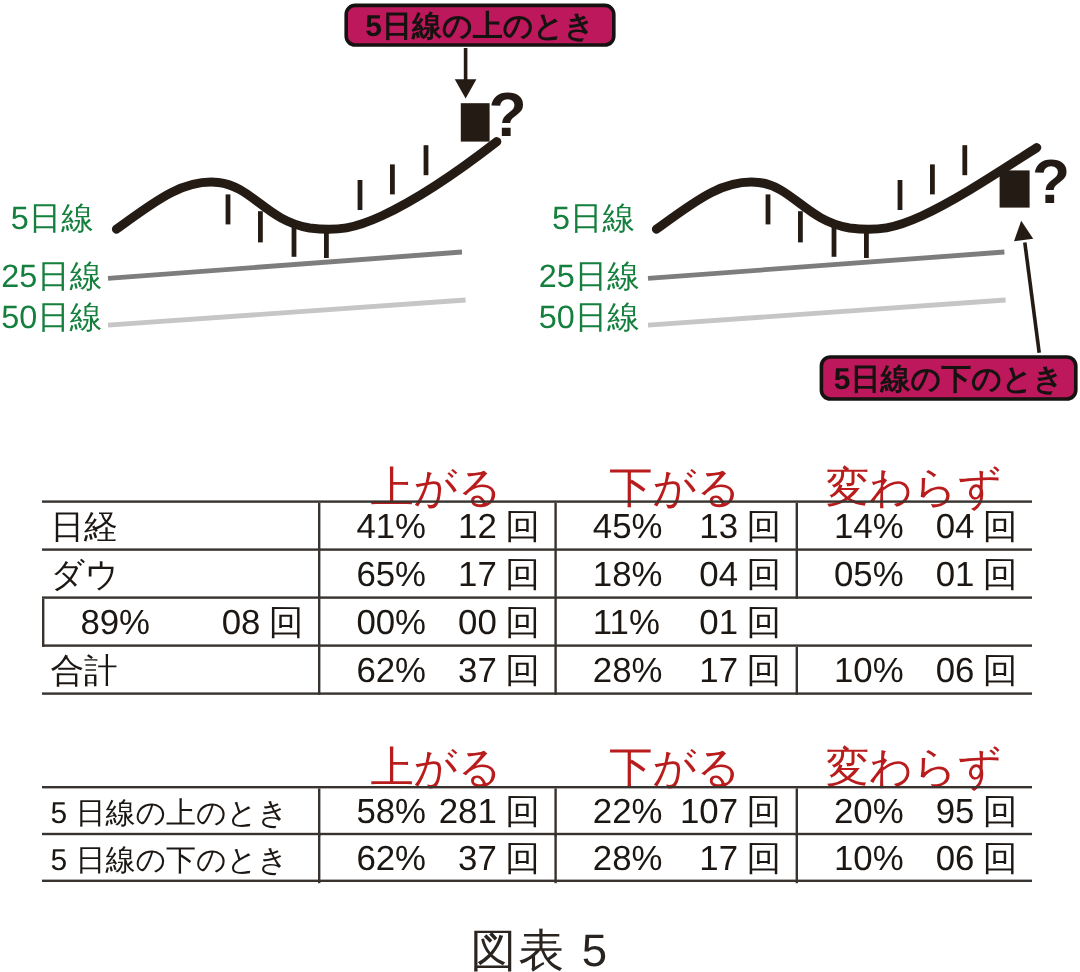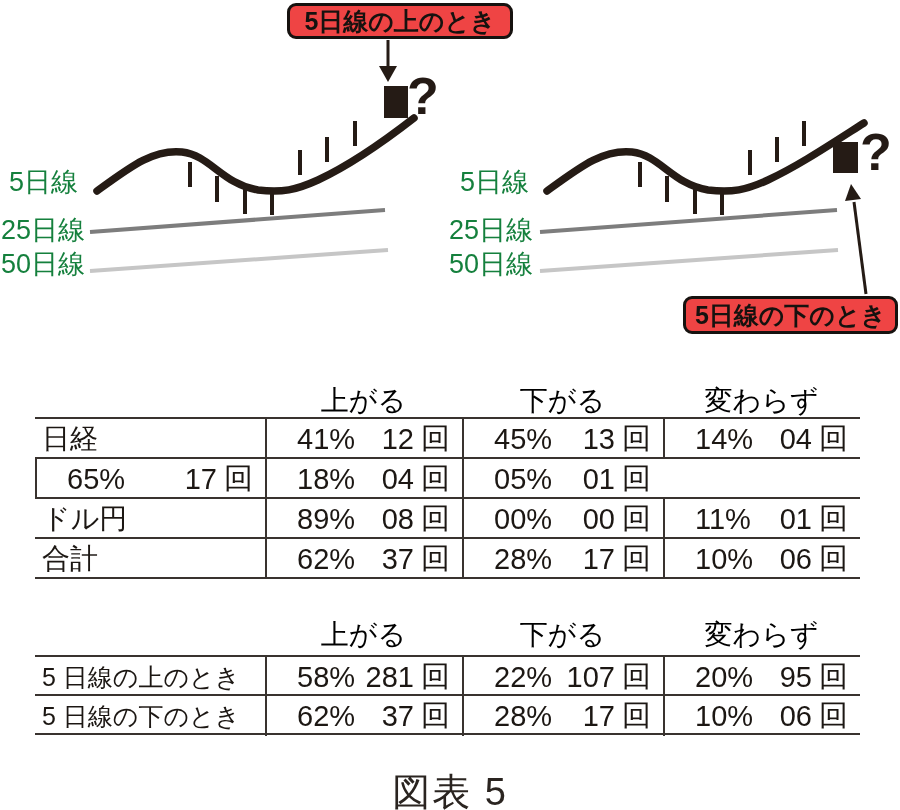--- a/index.html
+++ b/index.html
@@ -1,25 +1,25 @@
 <!DOCTYPE html>
 <html><head>
 <meta charset="utf-8">
 <style>
   html,body{margin:0;padding:0;background:#fff;}
   body{width:900px;height:810px;font-family:"Liberation Sans","DejaVu Sans",sans-serif;color:#1c1713;}
   .page{position:relative;width:900px;height:810px;background:#fff;overflow:hidden;}
   .diagram-svg{position:absolute;left:0;top:0;}
   .ma-label{position:absolute;font-size:27px;line-height:1;color:#15803d;white-space:nowrap;}
-  .callout{position:absolute;border:3px solid #16120f;border-radius:9px;background:#ef4444;
+  .callout{position:absolute;border:3px solid #16120f;border-radius:9px;background:#be185d;
            display:flex;align-items:center;justify-content:center;
            font-weight:bold;font-size:25px;box-sizing:border-box;white-space:nowrap;color:#16120f;}
   .qmark{position:absolute;font-size:52px;font-weight:600;line-height:1;color:#241a15;}
   .thead{position:absolute;left:35px;width:825px;display:grid;
-         grid-template-columns:230px 197px 201px 197px;font-size:28px;color:#000000;}
+         grid-template-columns:230px 197px 201px 197px;font-size:36px;color:#b91c1c;}
   .thead span{grid-row:1;text-align:center;}
   .h2c{grid-column:2}.h3c{grid-column:3}.h4c{grid-column:4}
   .dtable{position:absolute;left:35px;width:825px;border-top:2px solid #39332f;box-sizing:content-box;}
   .trow{display:grid;grid-template-columns:230px 197px 201px 197px;
         border-bottom:2px solid #39332f;align-items:center;}
   .t1 .trow{height:38px;}
   .t2 .trow{height:37px;}
   .tlabel{display:flex;align-items:center;height:100%;padding-left:7px;font-size:28px;white-space:nowrap;}
   .t2 .tlabel{font-size:25px;}
   .tcell{display:flex;align-items:center;justify-content:space-between;height:100%;
@@ -111,20 +111,21 @@
         </div>
       <div class="tcell">
           <span>14%</span>
           <span class="cnt">
             <span>04</span>
             <span>回</span>
           </span>
         </div>
     </div>
     <div class="trow">
+      <div class="tlabel">ダウ</div>
       <div class="tcell">
           <span>65%</span>
           <span class="cnt">
             <span>17</span>
             <span>回</span>
           </span>
         </div>
       <div class="tcell">
           <span>18%</span>
           <span class="cnt">
@@ -134,21 +135,20 @@
         </div>
       <div class="tcell">
           <span>05%</span>
           <span class="cnt">
             <span>01</span>
             <span>回</span>
           </span>
         </div>
     </div>
     <div class="trow">
-      <div class="tlabel">ドル円</div>
       <div class="tcell">
           <span>89%</span>
           <span class="cnt">
             <span>08</span>
             <span>回</span>
           </span>
         </div>
       <div class="tcell">
           <span>00%</span>
           <span class="cnt">

